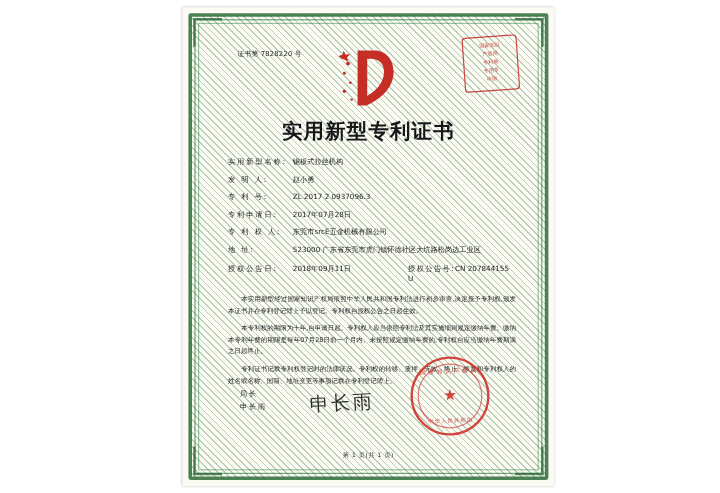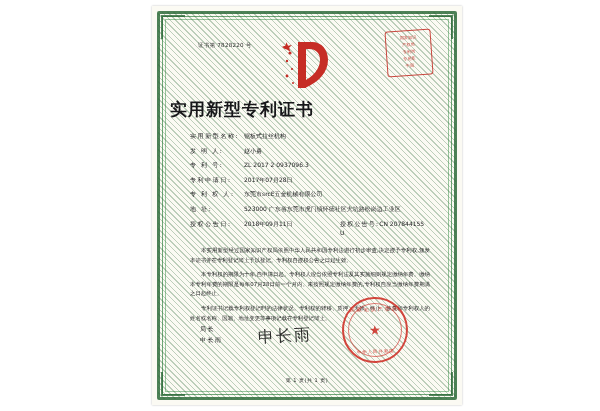--- a/index.html
+++ b/index.html
@@ -141,21 +141,21 @@
     width: 58px;
     height: 54px;
   }
 
   
   .doc-title {
     position: absolute;
     left: 0;
     right: 0;
     top: 74px;
-    text-align: left;
+    text-align: center;
     font-family: "DejaVu Serif", serif;
     font-size: 17px;
     font-weight: bold;
     letter-spacing: 1px;
     color: #17171a;
   }
 
   
   .fields {
     position: absolute;

